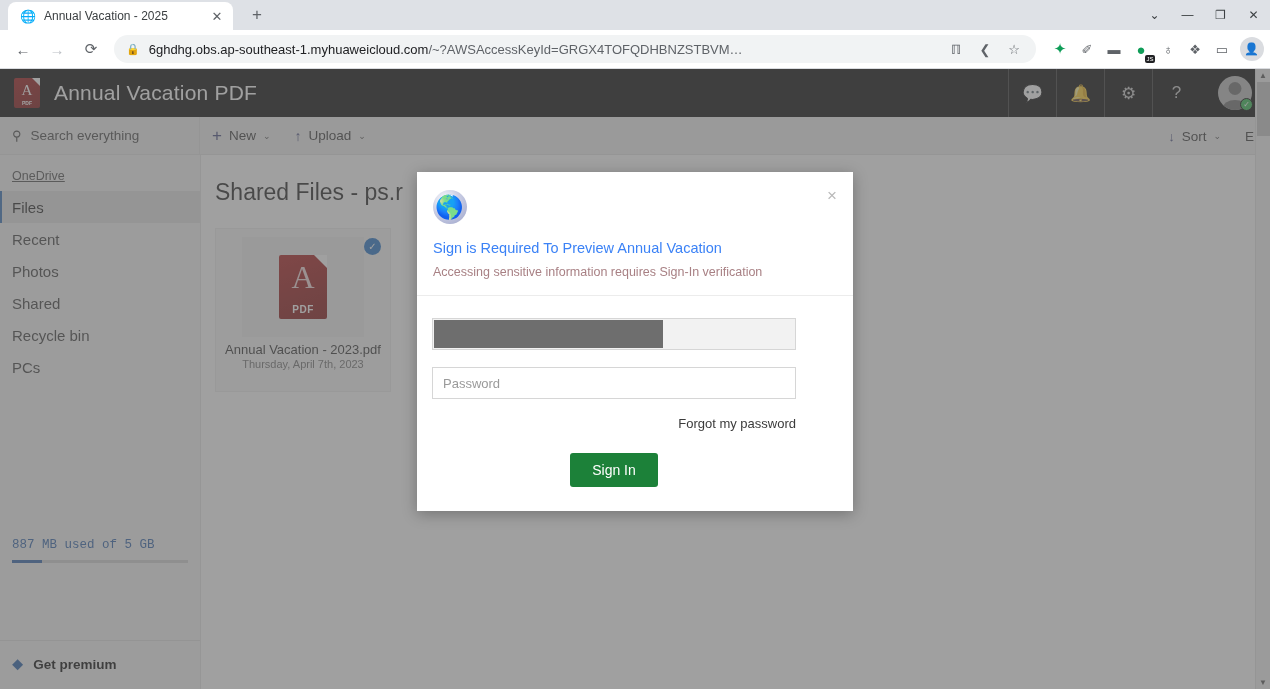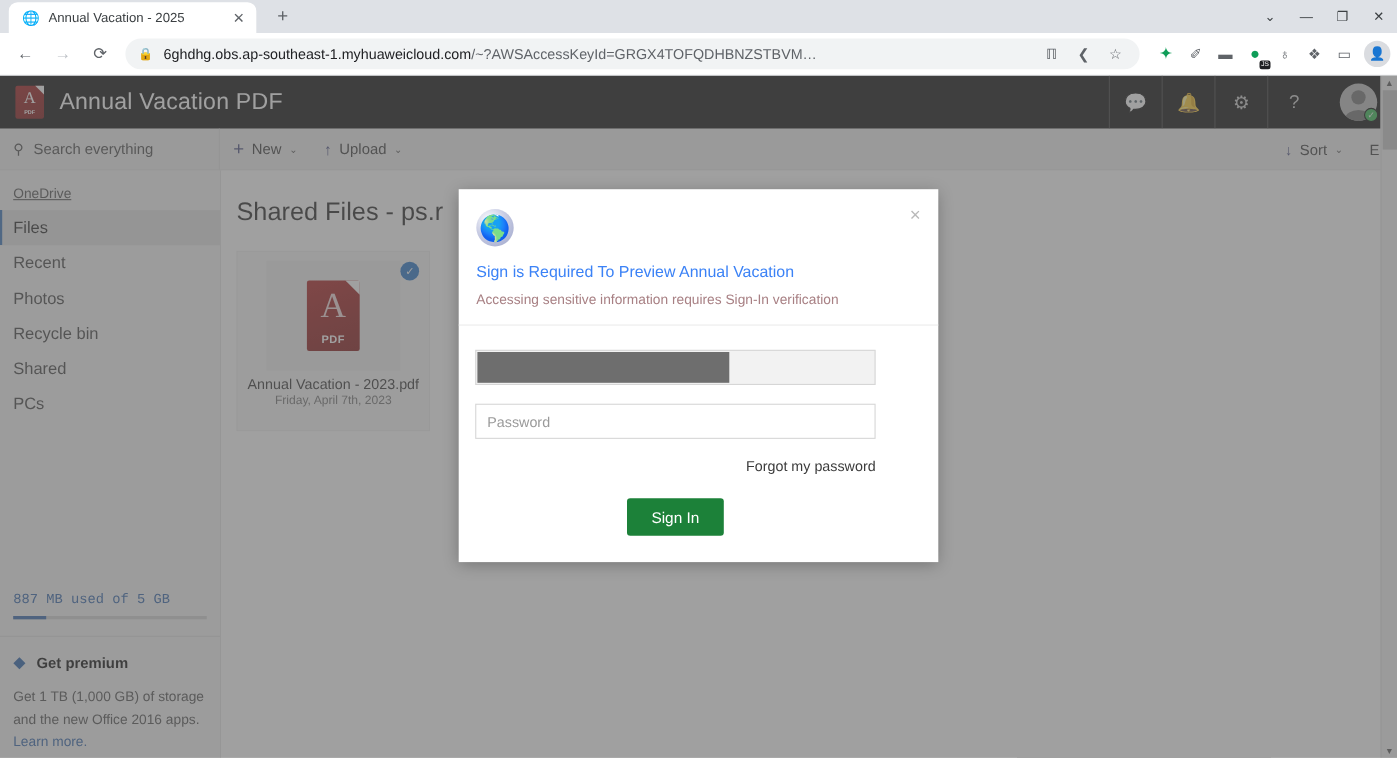--- a/index.html
+++ b/index.html
@@ -423,57 +423,56 @@
         <div class="side-item active">
             <span>Files</span>
           </div>
         <div class="side-item">
             <span>Recent</span>
           </div>
         <div class="side-item">
             <span>Photos</span>
           </div>
         <div class="side-item">
+            <span>Shared</span>
+          </div>
+        <div class="side-item">
             <span>Recycle bin</span>
-          </div>
-        <div class="side-item">
-            <span>Shared</span>
           </div>
         <div class="side-item">
             <span>PCs</span>
           </div>
 
         <div class="storage">
           <div class="storage-text">887 MB used of 5 GB</div>
           <div class="storage-bar">
             <div class="storage-fill" style="width: 17%;"></div>
           </div>
         </div>
 
         <div class="premium">
           <div class="premium-head">
             <span class="diamond-icon">⬥</span>
             <span class="premium-title">Get premium</span>
           </div>
-          <div class="premium-body"><span>Get 1 TB (1,000 GB) of storage and the new Office 2016 apps. </span><span class="lnk">Learn more.</span></div>
         </div>
       </div>
 
       <div class="content">
         <h1 class="content-title">Shared Files - ps.r</h1>
         <div class="file-card">
           <div class="file-check">✓</div>
           <div class="file-thumb">
             <div class="pdf-big">
               <span class="a">A</span>
               <span class="lbl">PDF</span>
             </div>
           </div>
           <div class="file-name">Annual Vacation - 2023.pdf</div>
-          <div class="file-date">Friday, April 7th, 2023</div>
+          <div class="file-date">Thursday, April 7th, 2023</div>
         </div>
       </div>
     </div>
 
     <div class="page-scrollbar">
       <div class="sb-arrow">▲</div>
       <div class="sb-track">
         <div class="sb-thumb"></div>
       </div>
       <div class="sb-arrow">▼</div>

